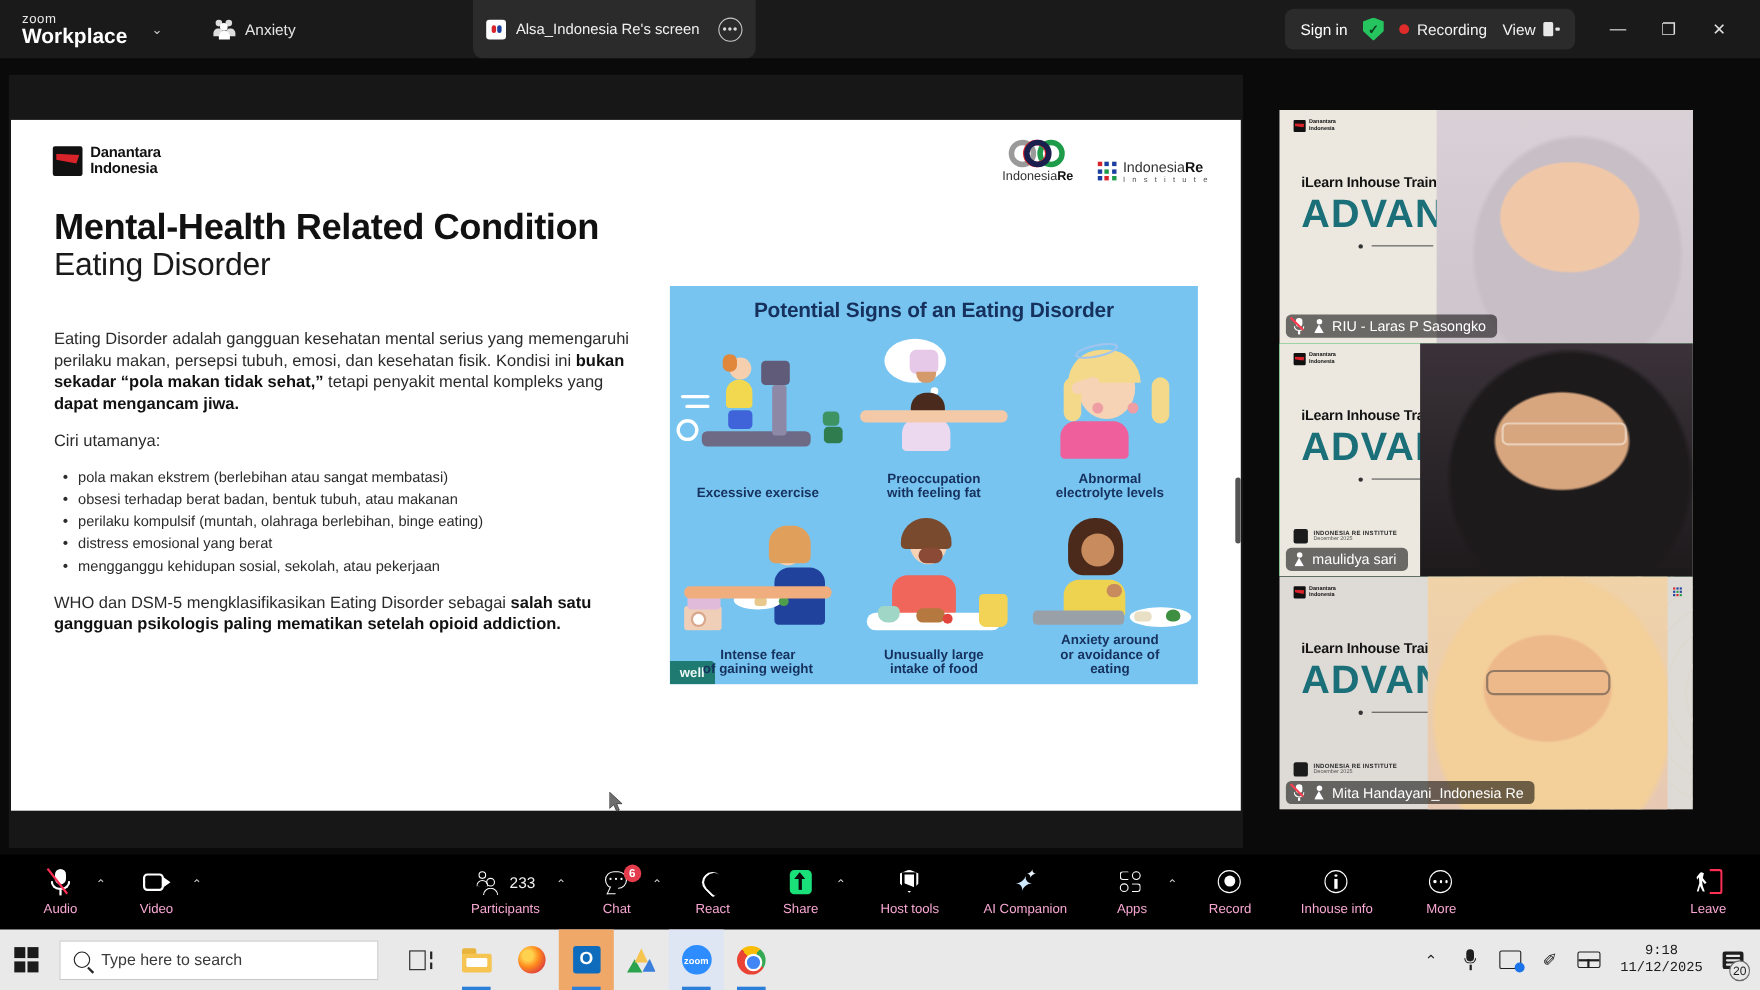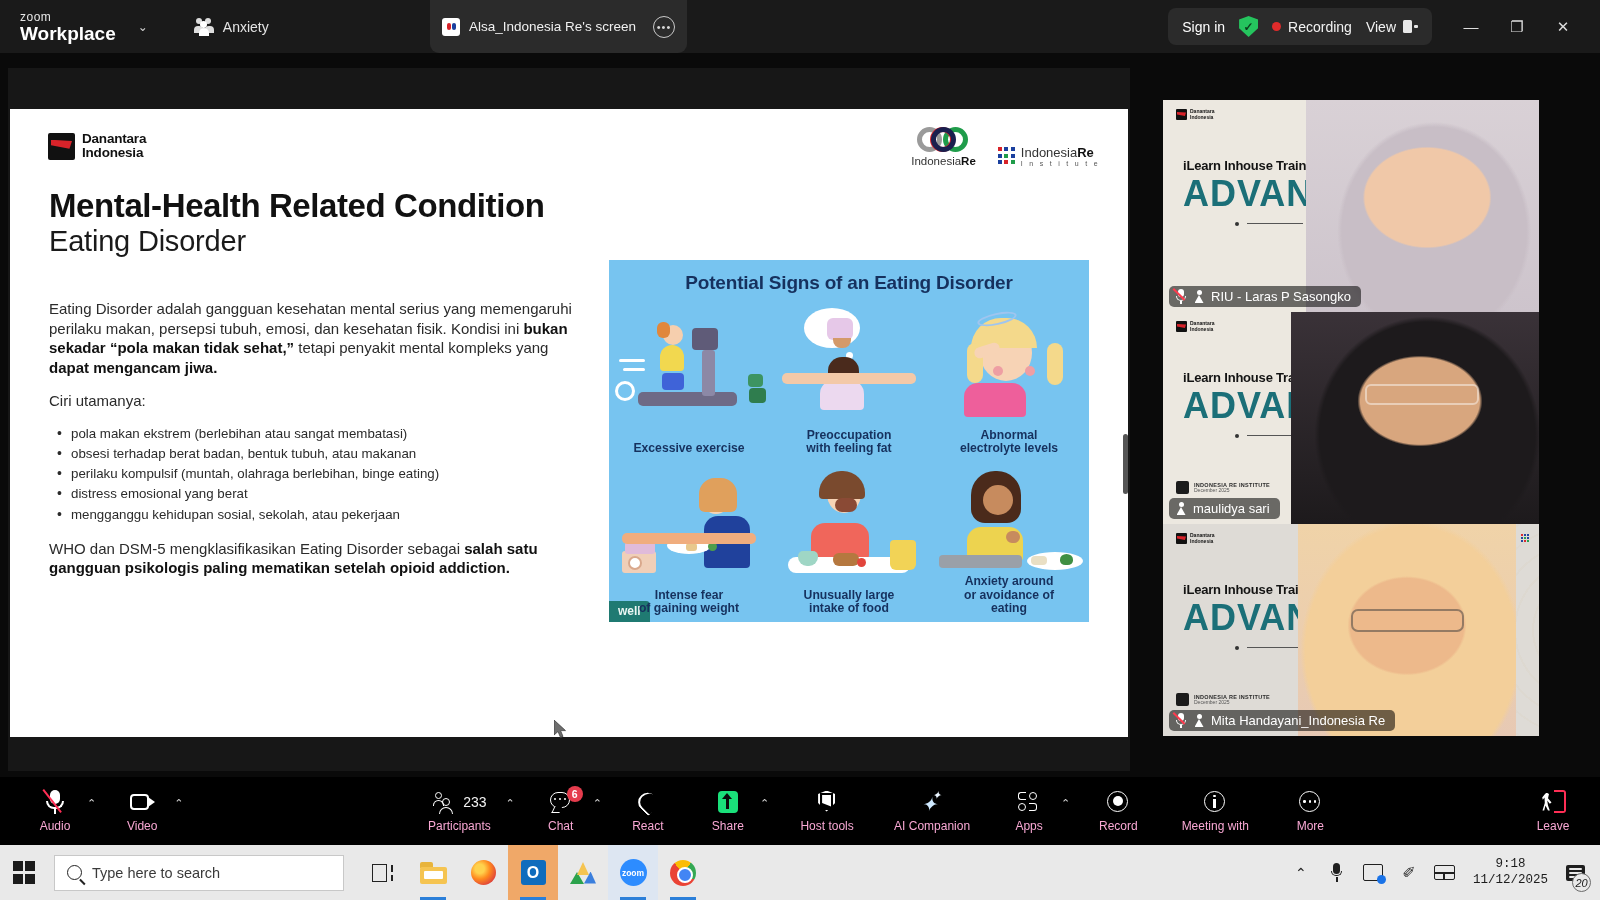--- a/index.html
+++ b/index.html
@@ -320,21 +320,21 @@
   .tr-mic .s{position:absolute;left:4.5px;top:14px;width:2px;height:5px;background:#1f1f1f;}
   .tr-disp { width:20px;height:17px;position:relative;}
   .tr-disp .f{position:absolute;inset:0;border:1.7px solid #1f1f1f;border-radius:2px;}
   .tr-disp .d{position:absolute;right:-3px;bottom:-3px;width:9px;height:9px;border-radius:50%;background:#1a73e8;}
   .tr-pen { width:18px;height:19px; color:#1f1f1f; font-size:16px; display:flex;align-items:center;justify-content:center;}
   .tr-touch { width:21px;height:15px;position:relative;}
   .tr-touch .f{position:absolute;inset:0;border:1.7px solid #1f1f1f;border-radius:2px;}
   .tr-touch .l{position:absolute;left:9px;top:7px;width:1.7px;height:8px;background:#1f1f1f;}
   .tr-touch .h{position:absolute;left:1px;top:7px;right:1px;height:1.7px;background:#1f1f1f;}
   .clock { text-align: center; line-height: 1.25; color: #1c1c1c; font-size: 12.5px; padding: 0 10px; font-family: Liberation Mono, monospace; }
-  .notif { position: relative; width: 34px; height: 55px; display:flex;align-items:center;justify-content:center;font-style:italic;}
+  .notif { position: relative; width: 34px; height: 55px; display:flex;align-items:center;justify-content:center;}
   .notif .sheet { width:19px;height:16px;background:#1f1f1f;border-radius:2px;position:relative;}
   .notif .sheet i{position:absolute;left:3px;background:#e9e9e9;height:2px;border-radius:1px;}
   .notif .sheet .a{top:3px;width:13px;} .notif .sheet .b{top:7px;width:13px;} .notif .sheet .c{top:11px;width:8px;}
   .notif .cnt2 {
     position:absolute; right:1px; bottom:8px; min-width:19px;height:19px;border-radius:50%;
     background:#e9e9e9; border:1.4px solid #6b6b6b; color:#1c1c1c; font-size:11px;
     display:flex;align-items:center;justify-content:center;
   }
 </style>
 </head>
@@ -855,21 +855,21 @@
           </span>
         <span class="lbl">Record</span>
       </div>
 
       <div class="tbtn" style="margin-left:20px;min-width:92px">
         <span class="ico i-info">
             <i class="o"></i>
             <i class="dt"></i>
             <i class="i2"></i>
           </span>
-        <span class="lbl">Meeting with</span>
+        <span class="lbl">Inhouse info</span>
       </div>
 
       <div class="tbtn" style="margin-left:20px">
         <span class="ico i-more">
             <i class="o"></i>
             <i class="d" style="left:6px"></i>
             <i class="d" style="left:11.2px"></i>
             <i class="d" style="left:16.4px"></i>
           </span>
         <span class="lbl">More</span>

